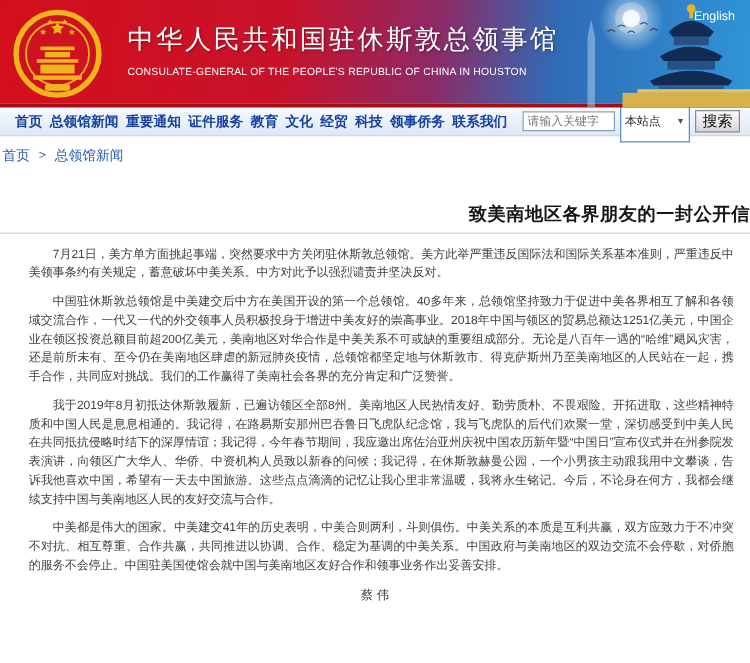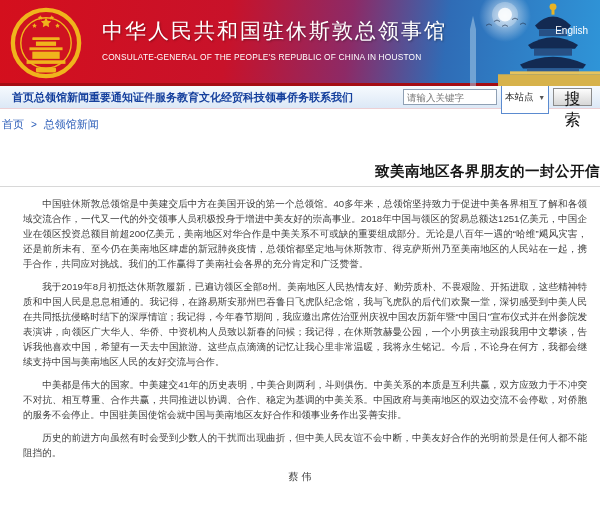--- a/index.html
+++ b/index.html
@@ -5,45 +5,45 @@
   * { box-sizing: border-box; margin: 0; padding: 0; }
   html,body { width:600px; height:530px; background:#fff; overflow:hidden;
     font-family:"Liberation Sans","DejaVu Sans",sans-serif; }
 
   
   .header { position:relative; height:86px; border-bottom:3px solid #a50d14;
     background:
       radial-gradient(circle at 505px 16px, rgba(255,255,255,.75), rgba(255,255,255,0) 26px),
       linear-gradient(97deg,#d40f1d 0%, #c8122a 38%, #8d2a66 58%, #2f6cb6 74%, #2f95d8 100%);
   }
-  .english-link { position:absolute; top:25px; right:12px; color:#fff; font-size:10px;
+  .english-link { position:absolute; top:8px; right:12px; color:#fff; font-size:10px;
     text-decoration:none; cursor:pointer; }
   .emblem { position:absolute; left:10px; top:5px; width:72px; height:76px; }
   .header-titles { position:absolute; left:102px; top:17px; color:#fff; }
   .title-cn { font-size:21px; font-weight:normal; letter-spacing:2px;
     text-shadow:1px 1px 2px rgba(0,0,0,.35); white-space:nowrap; }
   .title-en { font-size:8.3px; font-weight:normal; letter-spacing:.2px; margin-top:7px;
     white-space:nowrap; }
   .temple { position:absolute; right:0; top:0; width:150px; height:86px; }
 
   
   .nav { height:23px; display:flex; align-items:center; padding:0 8px 0 12px;
     background:linear-gradient(#f6fafe,#dce8f6); border-bottom:1px solid #eccfd4; }
   .nav-items { flex:1; display:flex; justify-content:space-between; margin-right:12px; }
   .nav-item { font-size:11px; font-weight:bold; color:#15409d; text-decoration:none;
     white-space:nowrap; cursor:pointer; }
   .search { display:flex; align-items:center; gap:4px; }
-  .search input { width:94px; height:16px; font-size:9.5px; border:1px solid #8fa0b4;
-    padding:0 3px; color:#333;margin-left:38px; }
+  .search input { width:74px; height:16px; font-size:9.5px; border:1px solid #8fa0b4;
+    padding:0 3px; color:#333; }
   .search input::placeholder { color:#777; }
   .scope { width:56px; height:16px; border:1px solid #5b8bd0; background:#fff;
     display:flex; align-items:center; justify-content:space-between; padding:16px 3px;
     font-size:9.5px; color:#222; cursor:pointer; }
   .scope .arrow { font-size:7px; color:#555; }
-  .search button { height:18px; font-size:16px; padding:0 5px; color:#111;
+  .search button { height:18px; font-size:12px; padding:0 5px; color:#111;
     border:1px solid #8a8a8a; background:linear-gradient(#fdfdfd,#d6d6d6); cursor:pointer; }
 
   
   .breadcrumb { display:flex; align-items:center; gap:7px; padding:8px 12px 7px 2px;
     font-size:11px; }
   .breadcrumb a { color:#2b5db8; text-decoration:none; cursor:pointer; }
   .breadcrumb .sep { color:#2b5db8; font-size:10px; }
 
   
   .article-title { text-align:right; font-size:14.5px; font-weight:bold; color:#151515;
@@ -135,24 +135,24 @@
   <div class="breadcrumb">
     <a>首页</a>
     <span class="sep">&gt;</span>
     <a>总领馆新闻</a>
   </div>
 
   <main>
     <h1 class="article-title">致美南地区各界朋友的一封公开信</h1>
     <hr class="divider">
     <div class="paragraphs">
+        <p class="para">7月21日，美方单方面挑起事端，突然要求中方关闭驻休斯敦总领馆。美方此举严重违反国际法和国际关系基本准则，严重违反中美领事条约有关规定，蓄意破坏中美关系。中方对此予以强烈谴责并坚决反对。</p>
         <p class="para">中国驻休斯敦总领馆是中美建交后中方在美国开设的第一个总领馆。40多年来，总领馆坚持致力于促进中美各界相互了解和各领域交流合作，一代又一代的外交领事人员积极投身于增进中美友好的崇高事业。2018年中国与领区的贸易总额达1251亿美元，中国企业在领区投资总额目前超200亿美元，美南地区对华合作是中美关系不可或缺的重要组成部分。无论是八百年一遇的“哈维”飓风灾害，还是前所未有、至今仍在美南地区肆虐的新冠肺炎疫情，总领馆都坚定地与休斯敦市、得克萨斯州乃至美南地区的人民站在一起，携手合作，共同应对挑战。我们的工作赢得了美南社会各界的充分肯定和广泛赞誉。</p>
         <p class="para">我于2019年8月初抵达休斯敦履新，已遍访领区全部8州。美南地区人民热情友好、勤劳质朴、不畏艰险、开拓进取，这些精神特质和中国人民是息息相通的。我记得，在路易斯安那州巴吞鲁日飞虎队纪念馆，我与飞虎队的后代们欢聚一堂，深切感受到中美人民在共同抵抗侵略时结下的深厚情谊；我记得，今年春节期间，我应邀出席佐治亚州庆祝中国农历新年暨“中国日”宣布仪式并在州参院发表演讲，向领区广大华人、华侨、中资机构人员致以新春的问候；我记得，在休斯敦赫曼公园，一个小男孩主动跟我用中文攀谈，告诉我他喜欢中国，希望有一天去中国旅游。这些点点滴滴的记忆让我心里非常温暖，我将永生铭记。今后，不论身在何方，我都会继续支持中国与美南地区人民的友好交流与合作。</p>
         <p class="para">中美都是伟大的国家。中美建交41年的历史表明，中美合则两利，斗则俱伤。中美关系的本质是互利共赢，双方应致力于不冲突不对抗、相互尊重、合作共赢，共同推进以协调、合作、稳定为基调的中美关系。中国政府与美南地区的双边交流不会停歇，对侨胞的服务不会停止。中国驻美国使馆会就中国与美南地区友好合作和领事业务作出妥善安排。</p>
-        <p class="para">历史的前进方向虽然有时会受到少数人的干扰而出现曲折，但中美人民友谊不会中断，中美友好合作的光明前景是任何人都不能阻挡的。</p>
       </div>
     <div class="signature">
       <div>蔡 伟</div>
 
     </div>
   </main>
 
 </div>
 
 </body></html>

